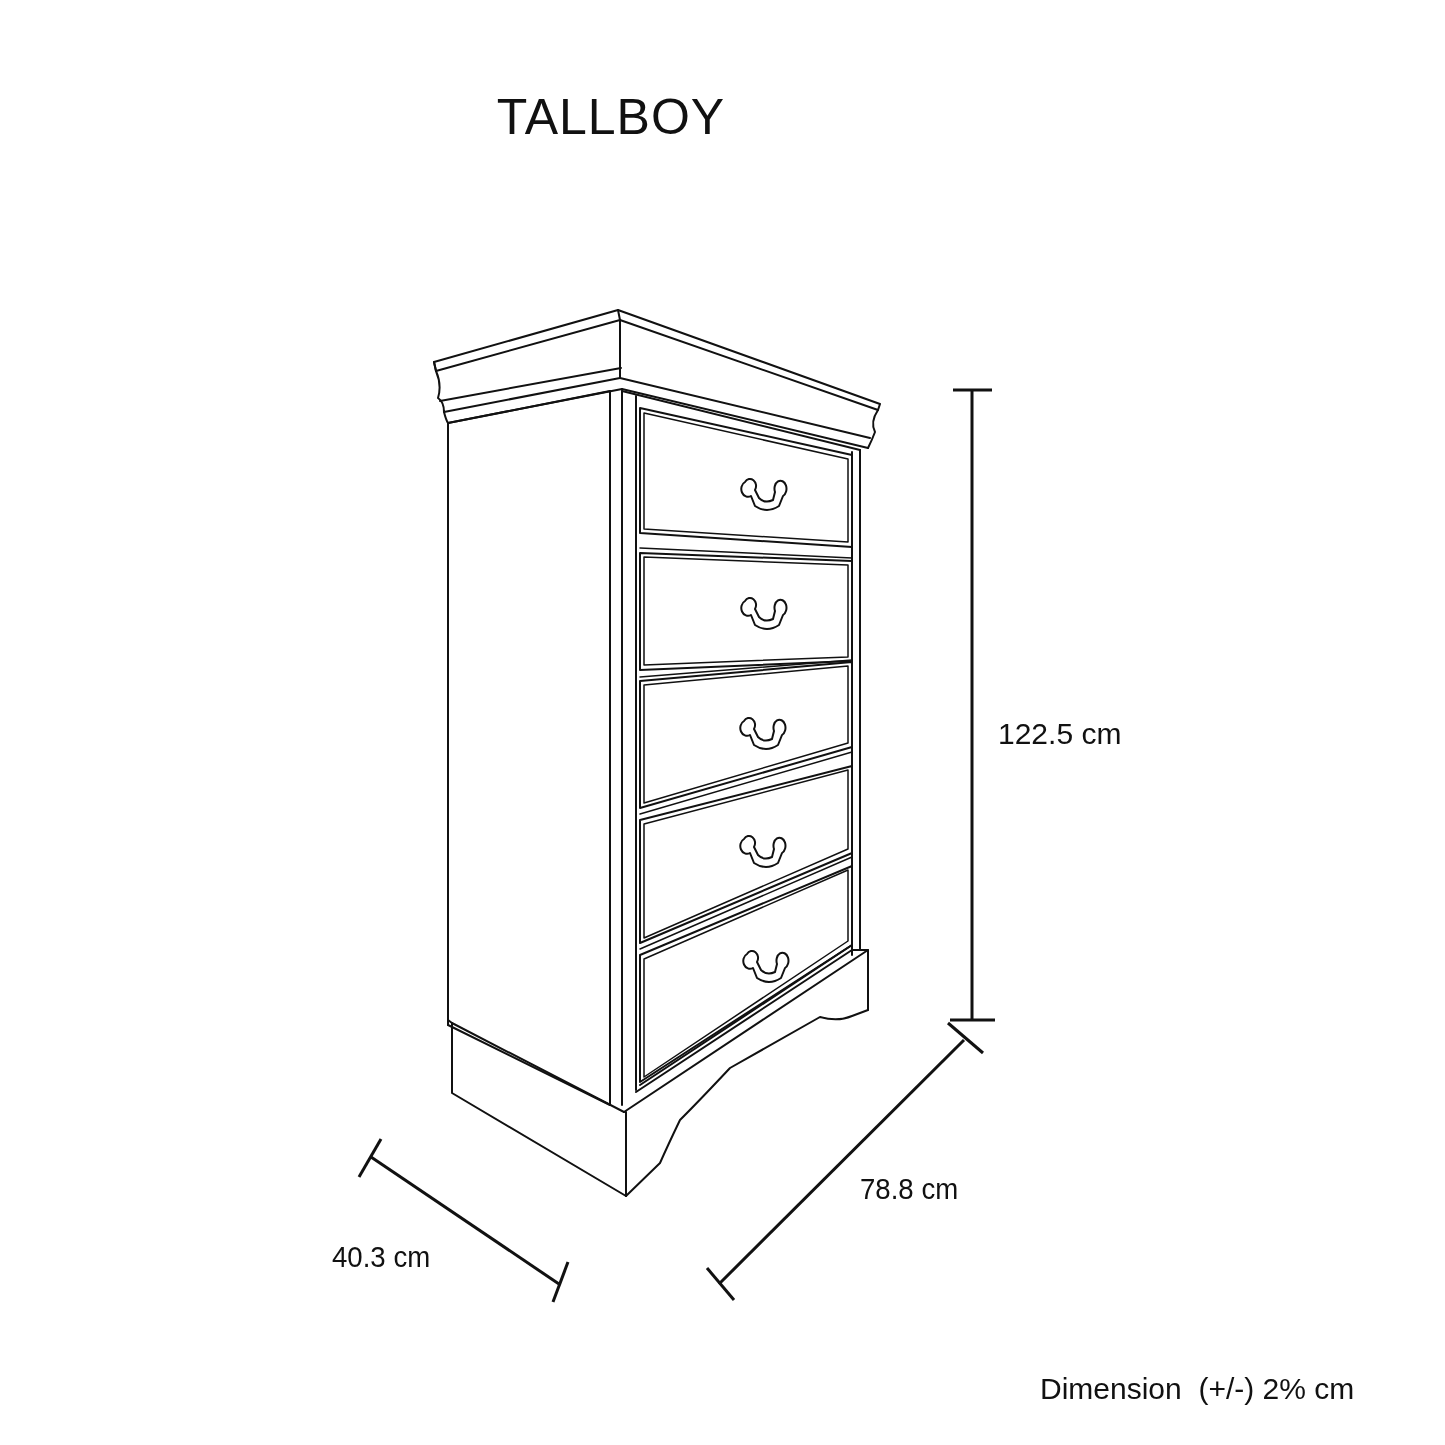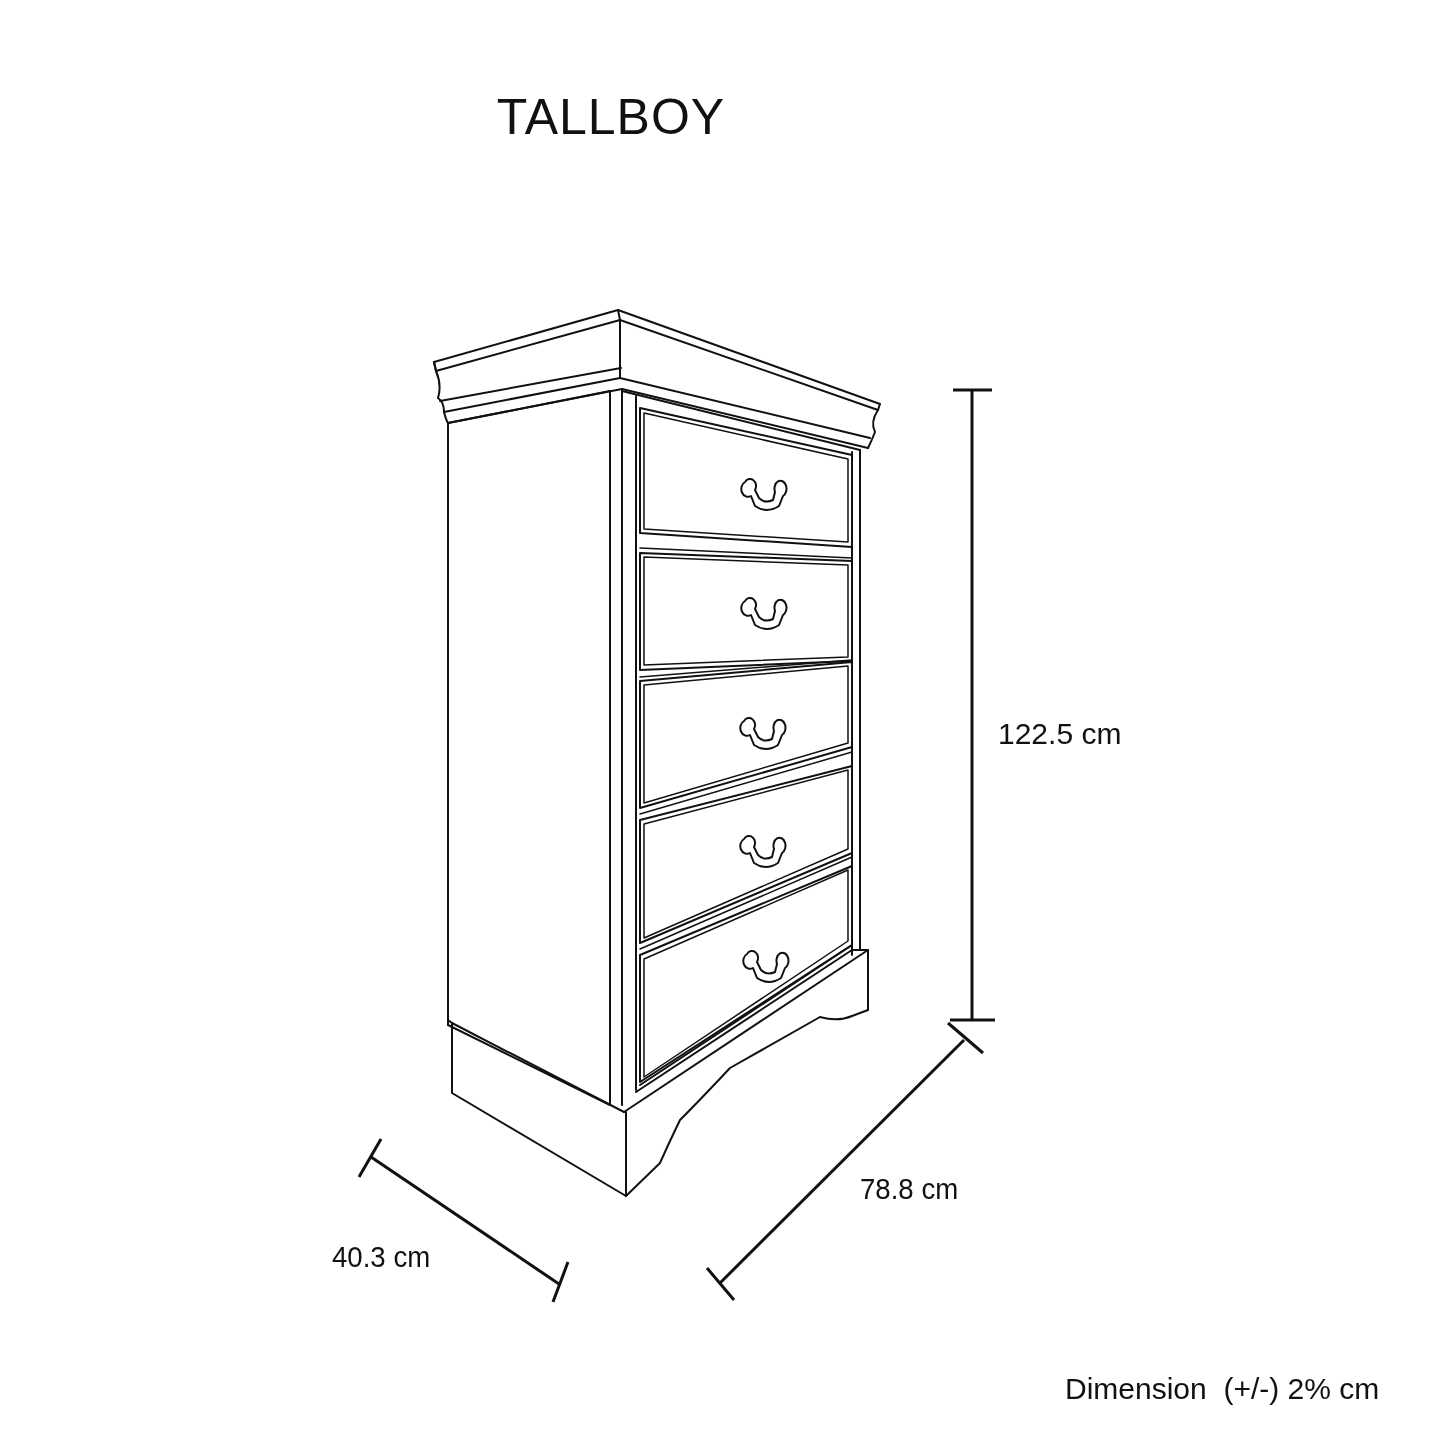--- a/index.html
+++ b/index.html
@@ -4,21 +4,21 @@
 <style>
   html, body { margin: 0; padding: 0; background: #ffffff; }
   body { width: 1445px; height: 1445px; position: relative; overflow: hidden;
          font-family: "Liberation Sans", sans-serif; color: #111; }
   .title { position: absolute; left: 0; width: 1222px; top: 88px; text-align: center;
            font-size: 50px; letter-spacing: 1px; }
   .label { position: absolute; font-size: 30px; white-space: nowrap; }
   .lbl-height { left: 998px; top: 686px; margin-top: 31px; }
   .lbl-width  { left: 860px; top: 1172px; transform: scaleX(0.92); transform-origin: left; }
   .lbl-depth  { left: 332px; top: 1240px; transform: scaleX(0.92); transform-origin: left; }
-  .note { position: absolute; left: 1065px; top: 1372px; font-size: 30px; white-space: pre; }
+  .note { position: absolute; left: 1040px; top: 1372px; font-size: 30px; white-space: pre; }
   svg.drawing { position: absolute; left: 0; top: 0; }
   .ln { fill: none; stroke: #111; stroke-width: 2; stroke-linejoin: round; stroke-linecap: round; }
   .thin { stroke-width: 1.5; }
   .dim { fill: none; stroke: #111; stroke-width: 3; }
   .fillw { fill: #fff; }
 </style>
 </head>
 <body>
 
 <div class="title">TALLBOY</div>

